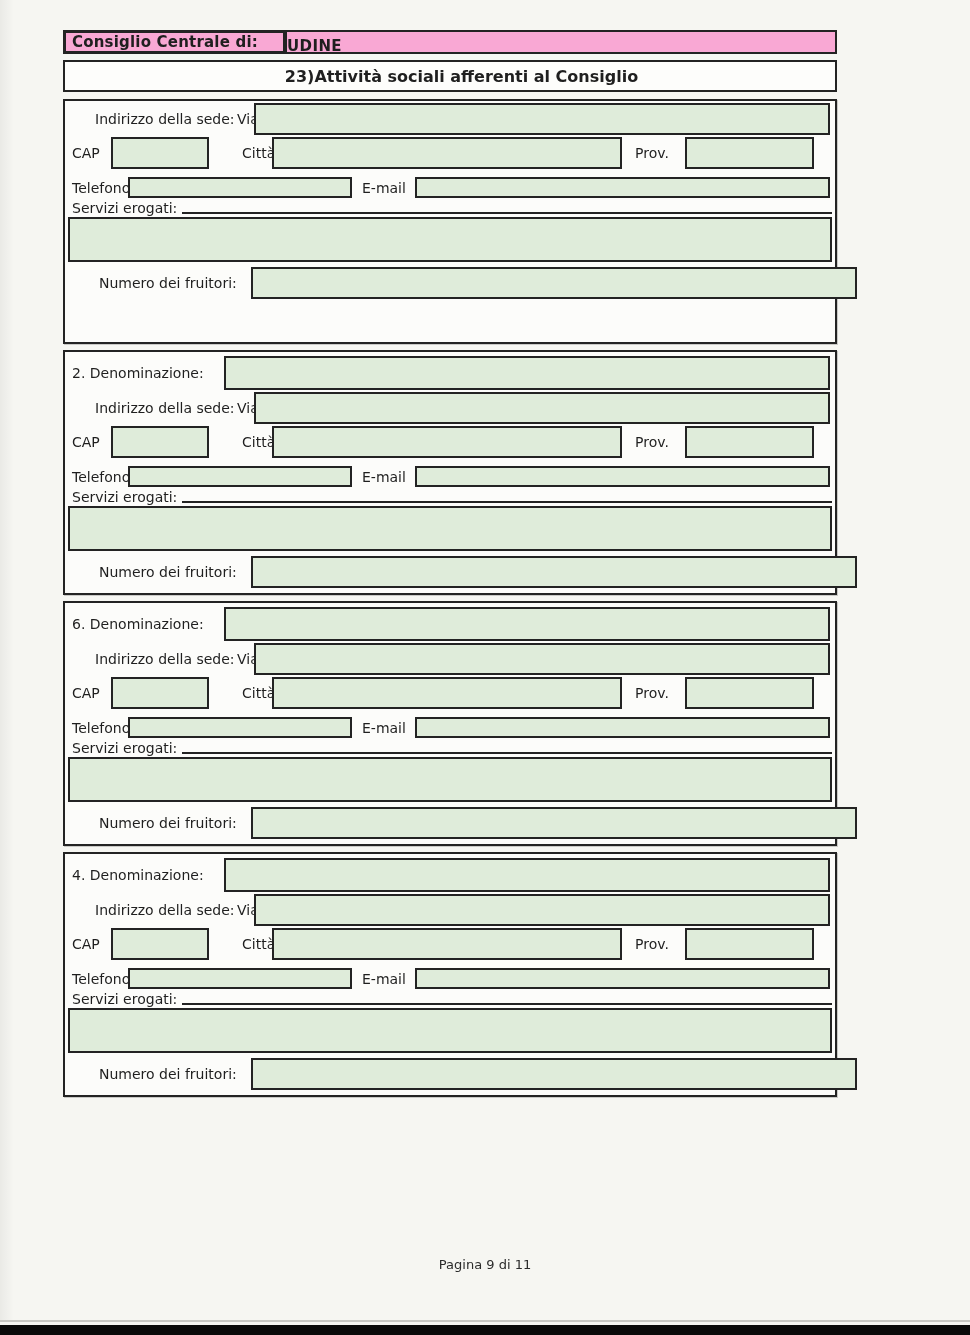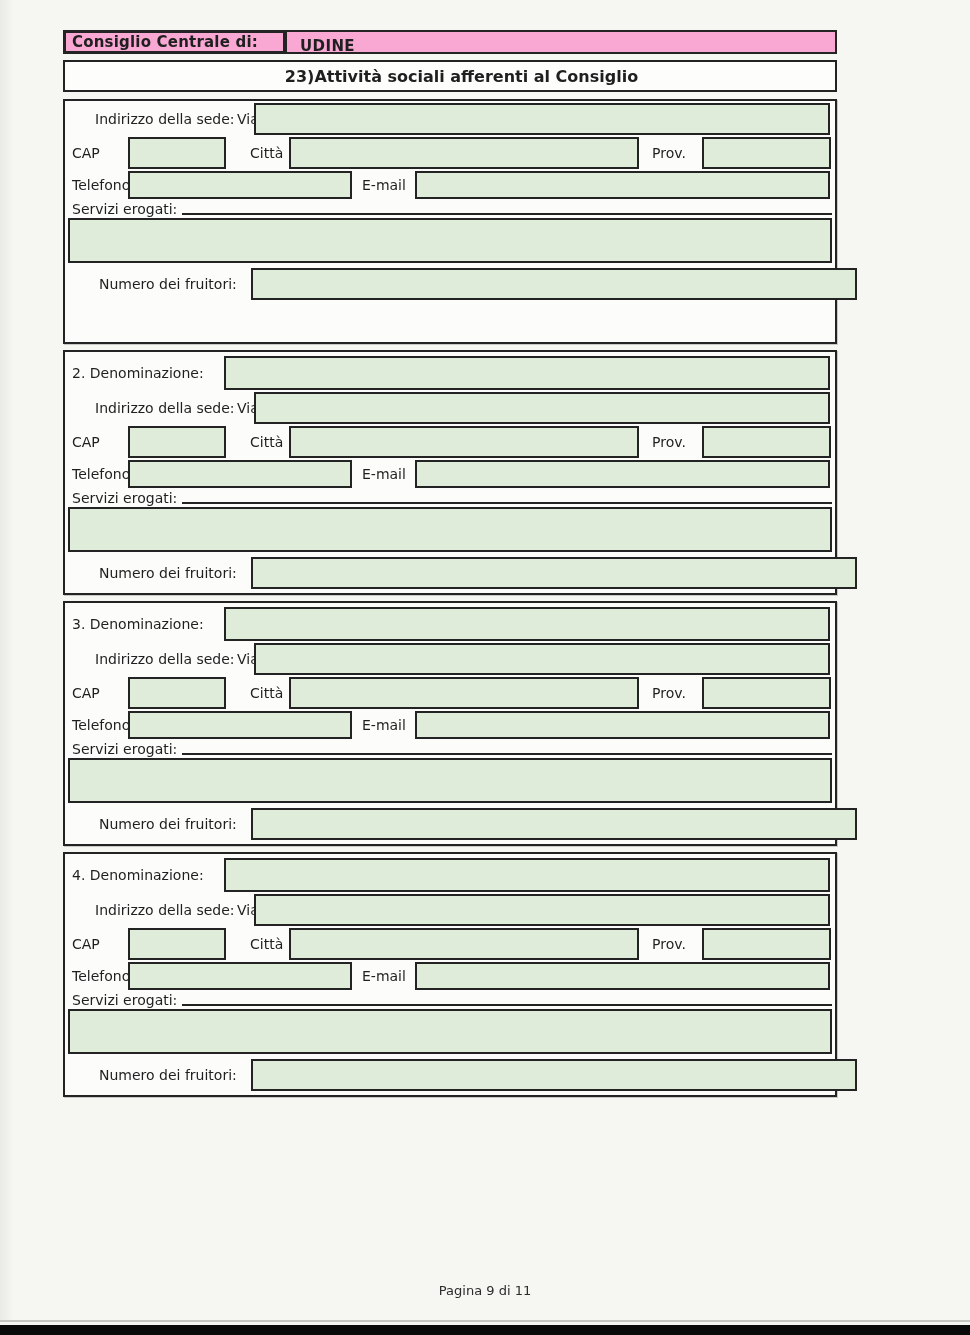--- a/index.html
+++ b/index.html
@@ -26,21 +26,20 @@
   .hdr-label {
     width: 222px; flex: 0 0 auto;
     border-right: 3px solid var(--border-color, #222);
     box-shadow: inset 0 0 0 1px var(--border-color, #222);
     display: flex; align-items: center;
     padding-left: 7px;
     font-weight: bold; font-size: 15px; letter-spacing: .2px;
   }
   .hdr-value {
     display: flex; align-items: center;
-    padding-left: 13px;
     font-weight: bold; font-size: 15px; letter-spacing: .4px; margin-top: 8px;
   }
 
   
   .title-box {
     margin-top: 6px;
     border: 2px solid var(--border-color, #222);
     height: 32px;
     display: flex; align-items: center; justify-content: center;
     font-weight: bold; font-size: 16px;
@@ -73,49 +72,49 @@
   .r-denom { margin-top: 4px; height: 34px; }
   .lbl-denom { width: 159px; }
   .f-denom  { width: 606px; }
 
   .r-via { margin-top: 2px; height: 32px; }
   .lbl-indirizzo { width: 172px; padding-left: 30px; }
   .lbl-via { width: 17px; padding-left: 0; }
   .f-via { width: 576px; }
 
   .r-cap { margin-top: 2px; height: 32px; }
-  .lbl-cap { width: 63px; }
+  .lbl-cap { width: 46px; }
   .f-cap { width: 98px; }
-  .lbl-citta { width: 63px; padding-left: 24px; }
+  .lbl-citta { width: 63px; padding-left: 33px; }
   .f-citta { width: 350px; }
   .lbl-prov { width: 63px; padding-left: 13px; }
   .f-prov { width: 129px; }
 
-  .r-tel { margin-top: 2px; height: 28px; }
+  .r-tel { margin-top: 8px; height: 21px; }
   .lbl-tel { width: 63px; }
   .f-tel { width: 224px; }
   .lbl-email { width: 63px; padding-left: 10px; }
   .f-email { width: 415px; }
 
   .r-servizi { margin-top: 3px; height: 15px; align-items: flex-end; }
   .r-servizi .lbl { padding-left: 7px; align-items: flex-end; }
   .underline {
     flex: 1 1 auto;
     border-bottom: 2px solid var(--border-color, #2b2b2b);
     margin: 0 3px 2px 5px;
   }
   .f-servizi { margin: 1px 3px 0 3px; height: 45px; }
 
   .r-num { margin-top: 5px; height: 32px; padding-left: 27px; }
   .lbl-num { width: 159px; }
   .f-num { width: 606px; }
 
   
   .footer {
-    position: absolute; top: 1283px; left: 0; width: 970px;
+    position: absolute; top: 1257px; left: 0; width: 970px;
     text-align: center;
     font-size: 13px; color: #2c2c2c;
   }
   .edge-line {
     position: absolute; top: 1320px; left: 0; width: 970px; height: 2px;
     background: #c8c8c3;
   }
   .scan-bar {
     position: absolute; top: 1325px; left: 0; width: 970px; height: 10px;
     background: var(--scan-bar, #0a0a0a);
@@ -202,21 +201,21 @@
     </div>
     <div class="field f-servizi"></div>
     <div class="row r-num">
       <div class="lbl lbl-num">Numero dei fruitori:</div>
       <div class="field f-num"></div>
     </div>
   </div>
 
   <div class="section">
     <div class="row r-denom">
-      <div class="lbl lbl-denom">3. Denominazione:</div>
+      <div class="lbl lbl-denom">6. Denominazione:</div>
       <div class="field f-denom"></div>
     </div>
     <div class="row r-via">
       <div class="lbl lbl-indirizzo">Indirizzo della sede:</div>
       <div class="lbl lbl-via">Via</div>
       <div class="field f-via"></div>
     </div>
     <div class="row r-cap">
       <div class="lbl lbl-cap">CAP</div>
       <div class="field f-cap"></div>

